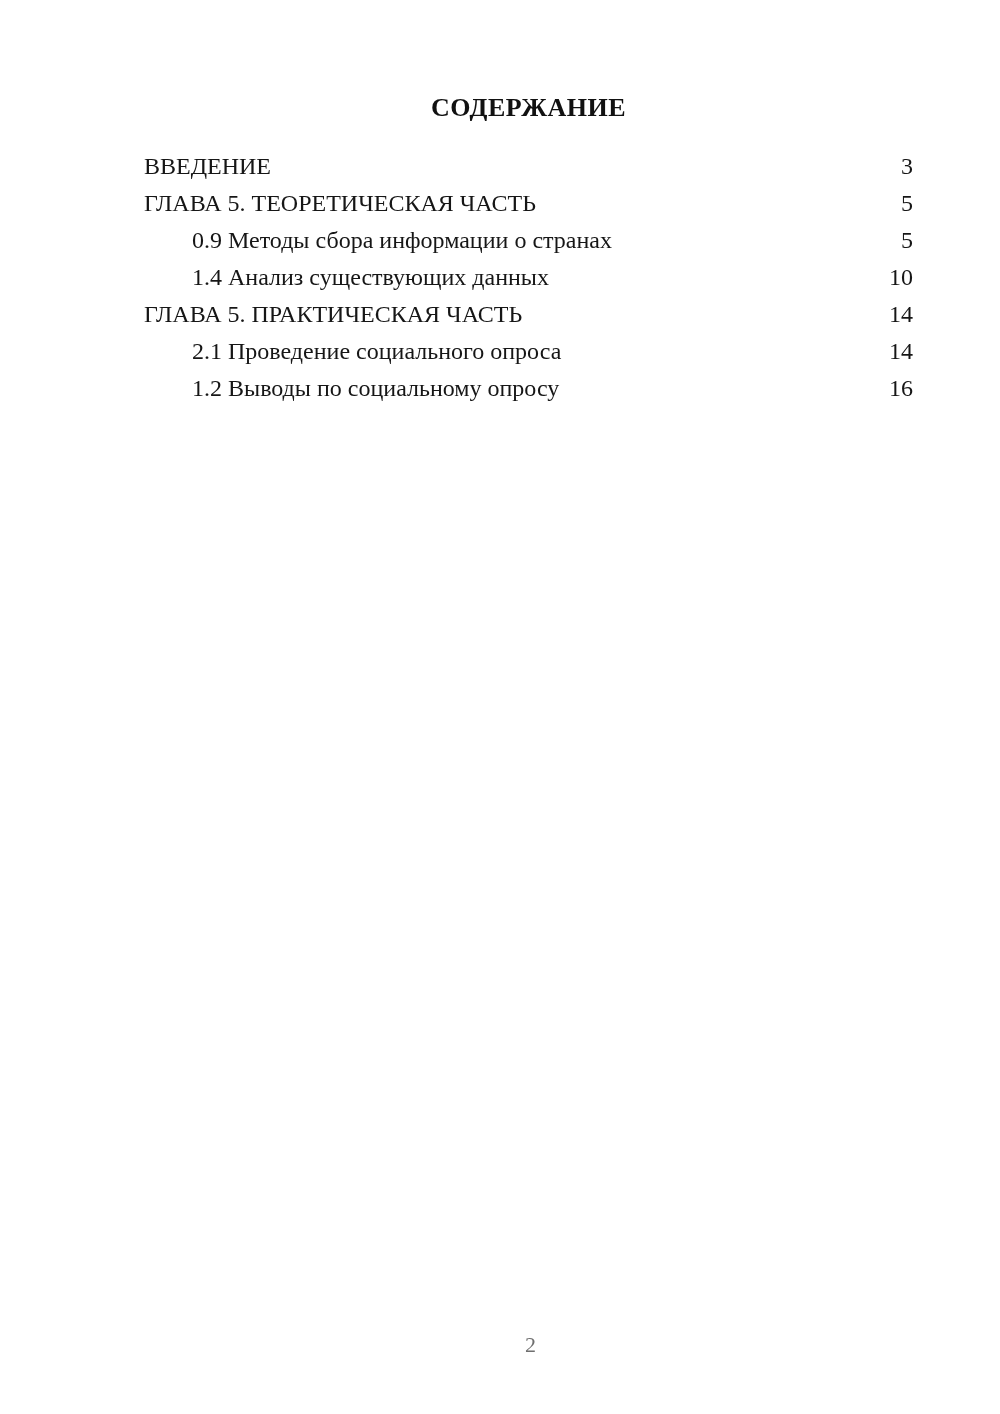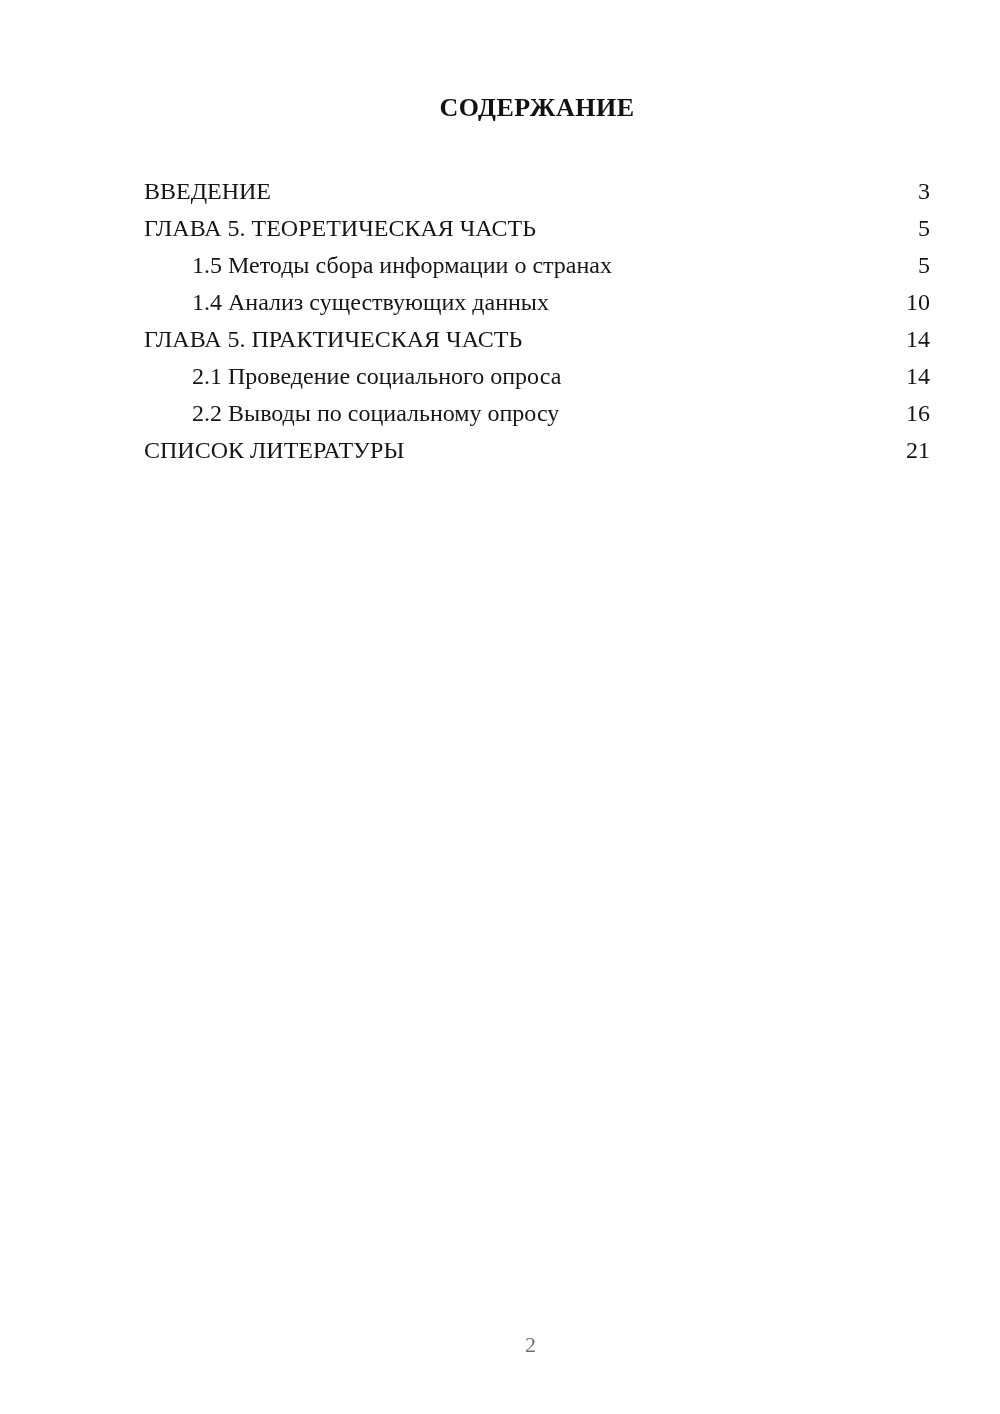--- a/index.html
+++ b/index.html
@@ -16,34 +16,34 @@
     overflow: hidden;
   }
   .page {
     position: absolute;
     inset: 0;
     background: #ffffff;
   }
   .content {
     position: absolute;
     left: 144px;
-    right: 70px;
+    right: 87px;
     top: 91px;
   }
   .doc-title {
     margin: 0;
     text-align: center;
     font-size: 26px;
     font-weight: bold;
     line-height: 34px;
     letter-spacing: 0.5px;
     color: #111111;
   }
   .toc-list {
-    margin-top: 48px;
+    margin-top: 23px;
   }
   .toc-row {
     display: flex;
     justify-content: space-between;
     align-items: baseline;
     font-size: 24px;
     line-height: 37px;
     white-space: nowrap;
   }
   .toc-row .toc-label {
@@ -81,21 +81,21 @@
     <span class="toc-label">ВВЕДЕНИЕ</span>
     <span class="toc-page">3</span>
   </div>
 
   <div class="toc-row">
     <span class="toc-label">ГЛАВА 5. ТЕОРЕТИЧЕСКАЯ ЧАСТЬ</span>
     <span class="toc-page">5</span>
   </div>
 
   <div class="toc-row indent">
-    <span class="toc-label">1.5 Методы сбора информации о странах</span>
+    <span class="toc-label">0.9 Методы сбора информации о странах</span>
     <span class="toc-page">5</span>
   </div>
 
 
 
   <div class="toc-row indent">
     <span class="toc-label">1.4 Анализ существующих данных</span>
     <span class="toc-page">10</span>
   </div>
 
@@ -103,26 +103,22 @@
     <span class="toc-label">ГЛАВА 5. ПРАКТИЧЕСКАЯ ЧАСТЬ</span>
     <span class="toc-page">14</span>
   </div>
 
   <div class="toc-row indent">
     <span class="toc-label">2.1 Проведение социального опроса</span>
     <span class="toc-page">14</span>
   </div>
 
   <div class="toc-row indent">
-    <span class="toc-label">2.2 Выводы по социальному опросу</span>
+    <span class="toc-label">1.2 Выводы по социальному опросу</span>
     <span class="toc-page">16</span>
   </div>
 
 
-  <div class="toc-row">
-    <span class="toc-label">СПИСОК ЛИТЕРАТУРЫ</span>
-    <span class="toc-page">21</span>
-  </div>
 </div>
   </div>
 
   <div class="footer-page-number">2</div>
 </div>
 
 </body></html>

